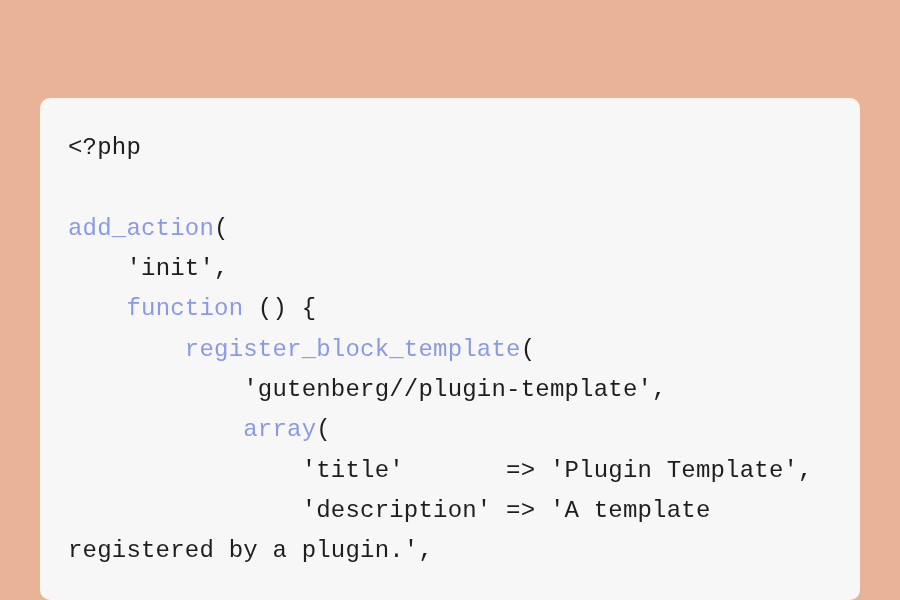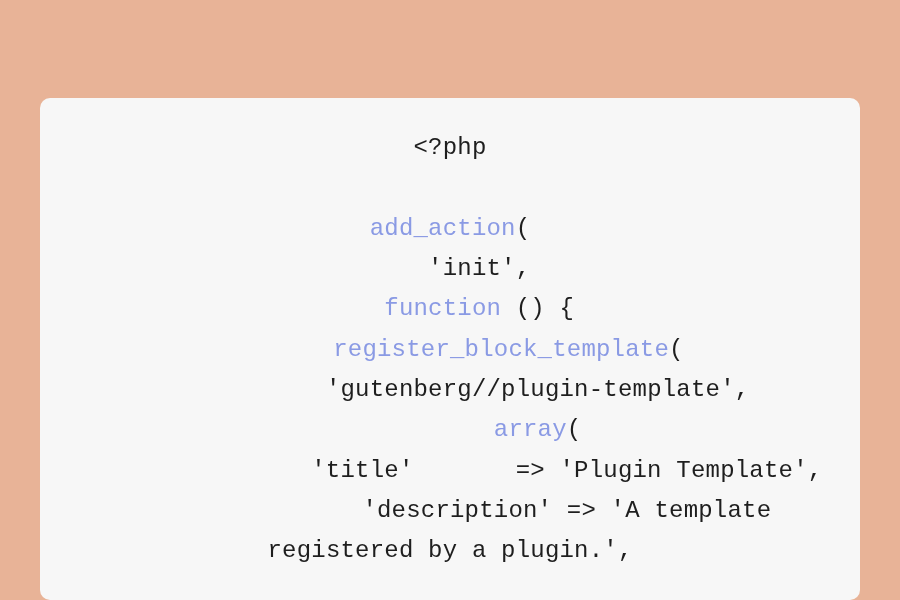--- a/index.html
+++ b/index.html
@@ -9,21 +9,20 @@
       background: #e8b397;
       padding: 98px 40px 0 40px;
       overflow: hidden;
     }
     .code-card {
       background: #f7f7f7;
       border-radius: 10px;
       padding: 30px 28px 0 28px;
       height: 100%;
       overflow: hidden;
-      text-align: center;
     }
     pre {
       font-family: "Menlo", "Consolas", "Courier New", monospace;
       font-size: 24px;
       line-height: 1.68;
       color: #1e1e1e;
       white-space: pre-wrap;
       word-break: break-word;
       letter-spacing: 0.2px;
     }

